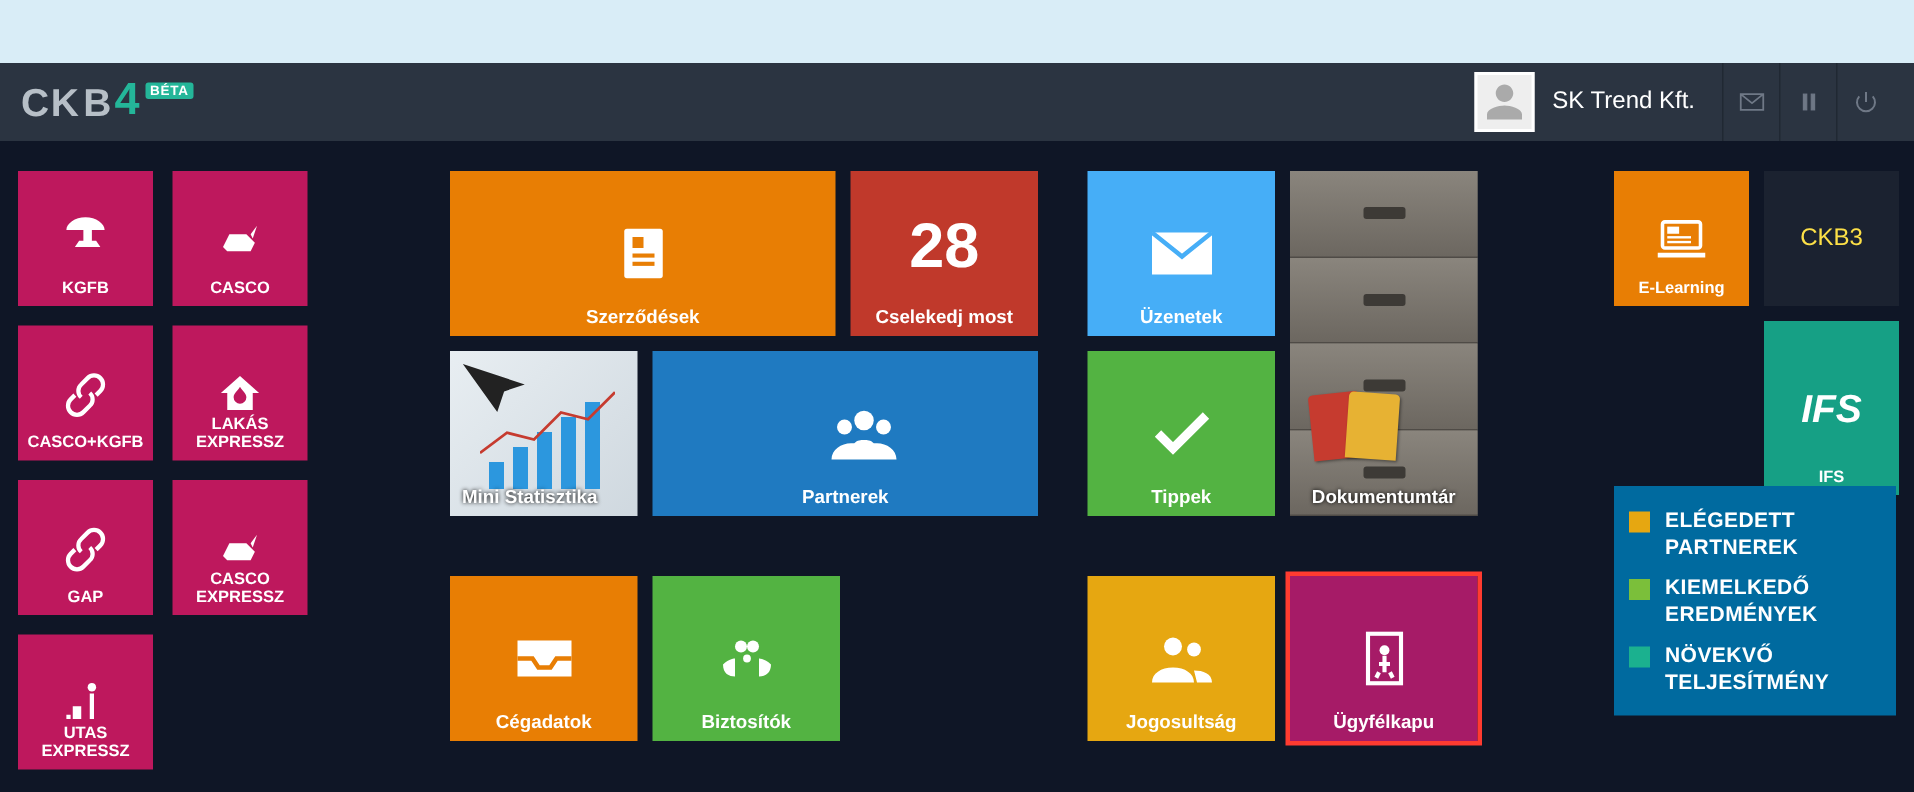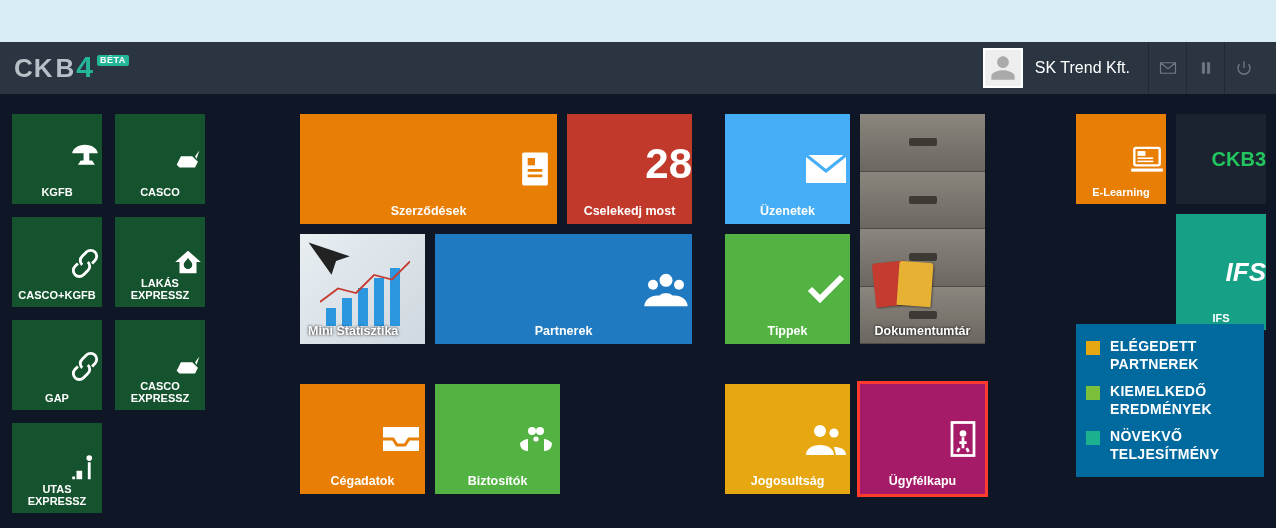--- a/index.html
+++ b/index.html
@@ -28,26 +28,26 @@
   .logo .b { color:#b7bfc7; }
   .logo .four { color:#24b699; font-size:30px; font-weight:700; position:relative; top:-1px;}
   .logo .beta { font-size:9px; background:#24b699; color:#fff; padding:1px 3px; border-radius:2px; position:relative; top:-8px; margin-left:2px; letter-spacing:0.5px;}
   .header-right { margin-left:auto; display:flex; align-items:center; gap:0; }
   .avatar-box { width:40px; height:40px; background:#eee; border:2px solid #fff; display:flex; align-items:center; justify-content:center; margin-right:12px;}
   .avatar-box svg { width:28px; height:28px; fill:#aaa;}
   .user-name { color:#fff; font-size:16px; margin-right:18px;}
   .hicon { width:38px; height:52px; display:flex; align-items:center; justify-content:center; color:#6f7886; border-left:1px solid #202833;}
   .hicon svg { width:18px; height:18px; fill:currentColor; stroke:currentColor;}
   .dashboard { position:relative; padding:20px 12px; height:434px;}
-  .tile { position:absolute; color:#fff; text-align:center; display:flex; flex-direction:column; align-items:flex-end; justify-content:center; cursor:pointer;}
+  .tile { position:absolute; color:#fff; text-align:center; display:flex; flex-direction:column; align-items:center; justify-content:center; cursor:pointer;}
   .tile-label { position:absolute; bottom:6px; left:0; right:0; text-align:center; font-size:12.5px; font-weight:600;}
   .tile-label-left { text-align:left; left:8px;}
   .small { width:90px; height:90px;}
   .small .tile-label{font-size:11px;}
-  .blue1 { background:#14532d;}
+  .blue1 { background:#be185d;}
   .orange { background:#e87e04;}
   .crimson { background:#c0392b;}
   .sky { background:#46aef7;}
   .teal { background:#16a085;}
   .green { background:#53b342;}
   .blue2 { background:#1f7ac1;padding-left:24px;}
   .darkblue { background:#006a9f;}
   .amber { background:#e6a711;}
   .magenta { background:#a61b67;}
   .darknavy { background:#1b2230;}
@@ -60,21 +60,21 @@
     position:absolute; right:12px; top:325px; width:188px; background:#006a9f;
     padding:14px 10px 14px 10px;
   }
   .side-panel .row { display:flex; align-items:flex-start; gap:10px; margin-bottom:10px;}
   .side-panel .row:last-child{margin-bottom:0;}
   .sq { width:14px; height:14px; flex:0 0 14px; margin-top:3px;}
   .sq.o{background:#e6a711;}
   .sq.g{background:#7bbf3a;}
   .sq.t{background:#1bb18f;}
   .side-panel .txt { color:#fff; font-size:14px; font-weight:700; line-height:1.25; letter-spacing:0.3px;}
-  .ckb3-text{font-weight:700;font-size:20px;color:#22c55e;}
+  .ckb3-text{font-weight:400;font-size:16px;color:#fde047;}
   .ifs-big{font-weight:800;font-size:26px;color:#fff; font-style:italic;}
   .mini-stat-content{position:absolute;inset:0;}
   .mini-stat-content .bars{position:absolute;left:26px;bottom:18px;display:flex;align-items:flex-end;gap:6px;}
   .mini-stat-content .bars div{width:10px;background:#2c97de;}
   .mini-stat-content .pen{position:absolute;left:4px;top:4px;width:55px;height:55px;}
   .mini-stat-content .line{position:absolute;left:20px;top:20px;width:90px;height:60px;}
   .cabinet-inner{position:absolute;inset:0;display:flex;flex-direction:column;}
   .drawer{flex:1;background:linear-gradient(#8a857d,#6c6760);border-bottom:1px solid #4f4b46;position:relative;}
   .drawer::after{content:"";position:absolute;left:50%;top:50%;transform:translate(-50%,-50%);width:28px;height:8px;background:#3d3a36;border-radius:2px;}
   .folders{position:absolute;bottom:38px;left:14px;display:flex;gap:-6px;}

